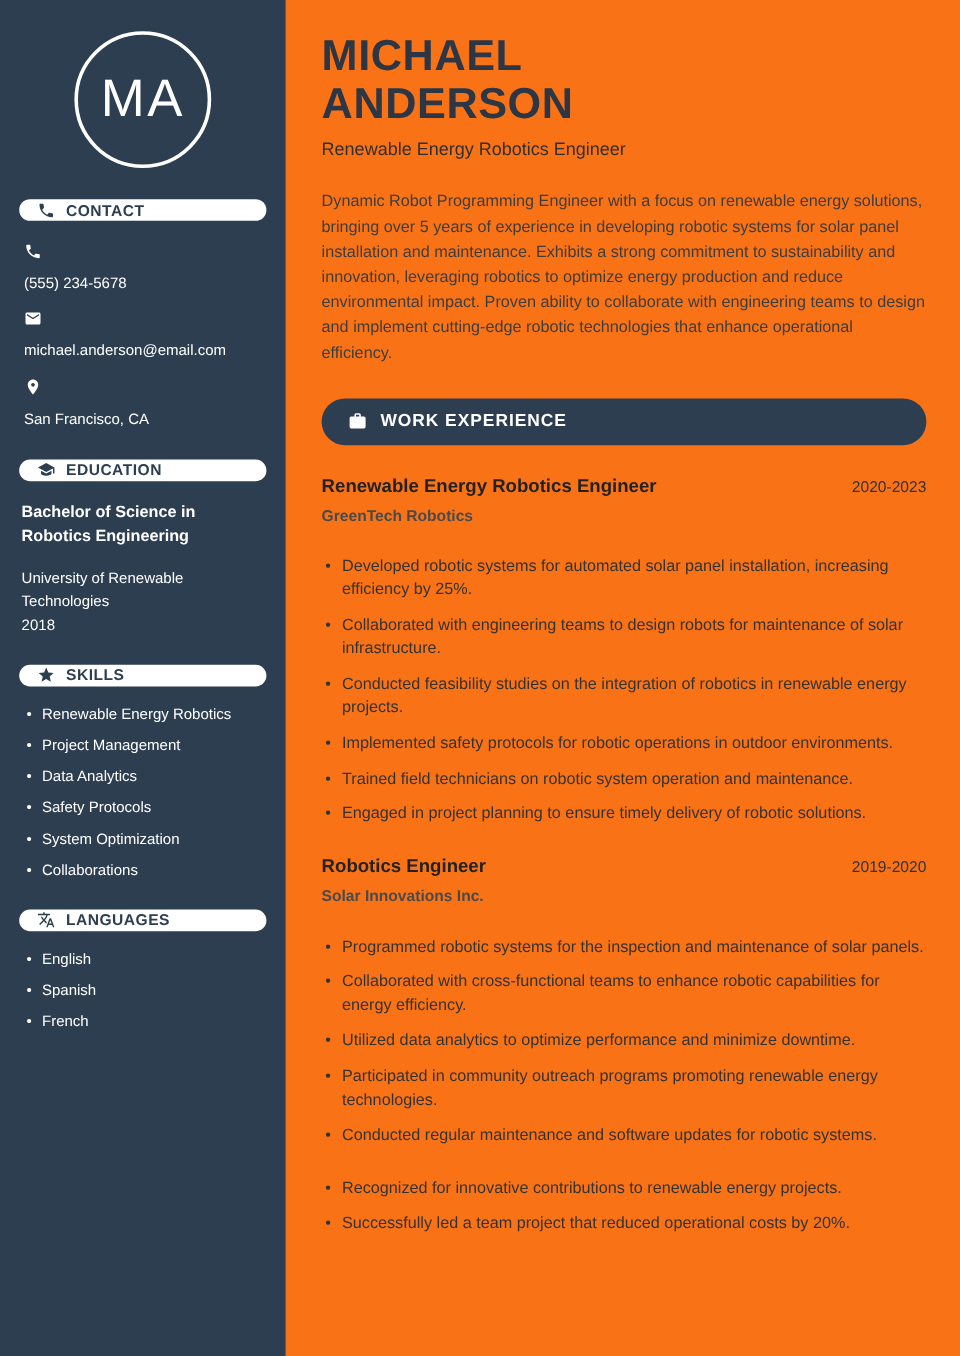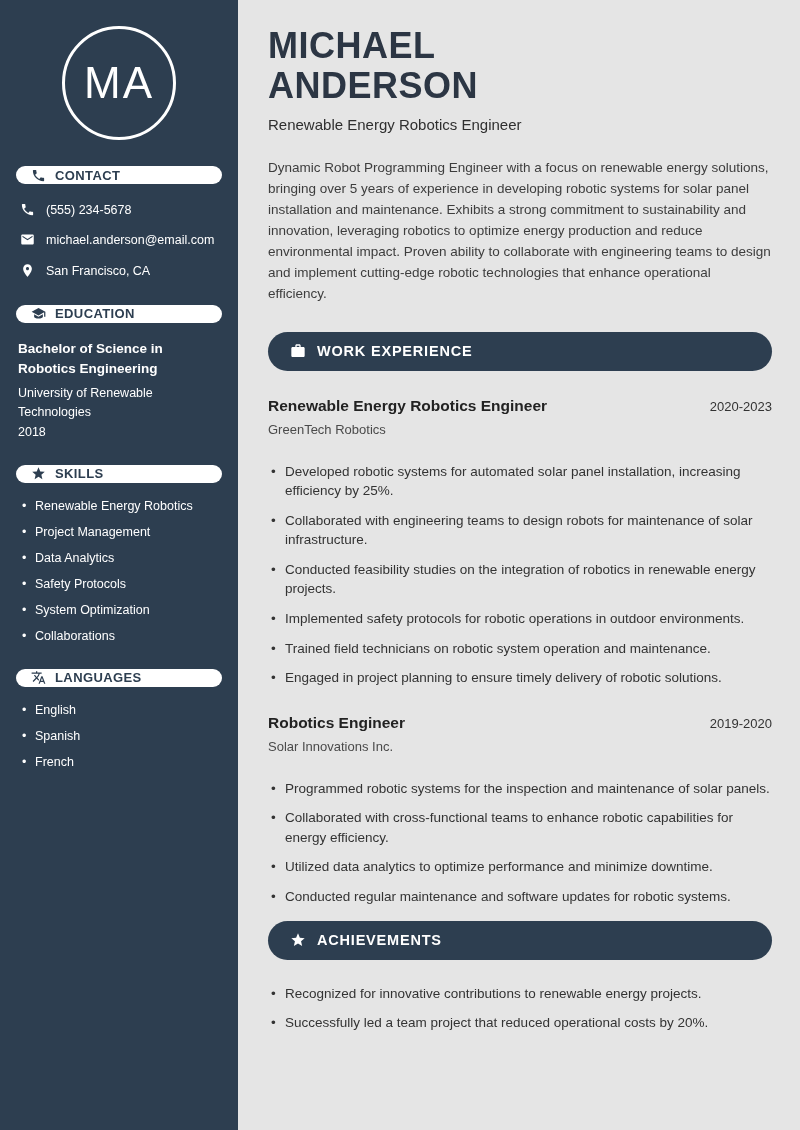--- a/index.html
+++ b/index.html
@@ -1,56 +1,56 @@
 <!DOCTYPE html>
 <html><head>
 <meta charset="utf-8">
 <style>
   * { margin:0; padding:0; box-sizing:border-box; }
   body { font-family:"Liberation Sans", sans-serif; background:#ffffff; }
-  .page { width:800px; height:1130px; display:flex; background:#e5e5e5; overflow:hidden; }
+  .page { width:800px; height:1130px; display:flex; background:#f97316; overflow:hidden; }
 
   
   .sidebar { width:238px; flex-shrink:0; background:#2d3e50; color:#ffffff; }
   .avatar-wrap { display:flex; justify-content:center; padding-top:26px; }
   .avatar { width:114px; height:114px; border-radius:50%; border:3px solid #ffffff;
             display:flex; align-items:center; justify-content:center;
             font-size:44px; color:#ffffff; letter-spacing:2px; }
   .side-section { margin-top:26px; }
   .pill { background:#ffffff; color:#2d3e50; border-radius:17px; height:18px; margin:0 16px;
           display:flex; align-items:center; gap:9px; padding:0 15px;
           font-weight:bold; font-size:13px; letter-spacing:0.4px; }
   .pill svg { width:15px; height:15px; flex-shrink:0; fill:#2d3e50; }
   .contact-list { margin:18px 0 0 20px; display:flex; flex-direction:column; gap:14px; }
-  .contact-item { display:flex; align-items:flex-start; gap:11px; font-size:12.5px; line-height:1.3; }
+  .contact-item { display:flex; align-items:flex-start; gap:11px; font-size:12.5px; line-height:1.3;flex-direction:column; }
   .contact-item svg { width:15px; height:15px; fill:#ffffff; flex-shrink:0; }
   .edu { margin:16px 18px 0 18px; }
   .edu-degree { font-weight:bold; font-size:13.5px; line-height:1.5; }
-  .edu-school { font-size:12.5px; line-height:1.5; margin-top:5px; max-width:140px; }
+  .edu-school { font-size:12.5px; line-height:1.5; margin-top:16px; max-width:140px; }
   .edu-year { font-size:12.5px; margin-top:3px; }
   .side-list { margin:16px 18px 0 22px; list-style:none; }
   .side-list li { font-size:12.5px; padding-left:13px; position:relative; margin-bottom:12px; }
   .side-list li::before { content:"•"; position:absolute; left:0; }
 
   
   .main { flex:1; padding:26px 28px 0 30px; }
   .name-line { font-size:36px; font-weight:bold; color:#2c3644; line-height:1.1; letter-spacing:0.5px; }
   .job-title { font-size:15px; color:#2f2f2f; margin-top:11px; }
   .summary { font-size:13.5px; color:#3d3d3d; line-height:1.55; margin-top:25px; }
   .banner { background:#2d3e50; color:#ffffff; border-radius:21px; height:39px;
             display:flex; align-items:center; gap:11px; padding:0 22px;
             font-weight:bold; font-size:14.5px; letter-spacing:0.8px; }
   .banner svg { width:16px; height:16px; fill:#ffffff; flex-shrink:0; }
   .banner-work { margin-top:27px; }
   .banner-ach { margin-top:14px; }
   .job { margin-top:26px; }
   .job-head { display:flex; justify-content:space-between; align-items:baseline; }
   .job-role { font-size:15.5px; font-weight:bold; color:#222222; }
   .job-dates { font-size:13px; color:#333333; }
-  .job-company { font-size:13px; color:#4a4a4a; margin-top:7px; }
+  .job-company { font-size:13px; color:#4a4a4a; margin-top:7px;font-weight:bold; }
   .bullets { list-style:none; margin-top:25px; }
   .bullets li { font-size:13.5px; color:#333333; line-height:1.45; padding-left:17px;
                 position:relative; margin-bottom:10px; }
   .bullets li::before { content:"•"; position:absolute; left:3px; }
   .ach-bullets { margin-top:24px; }
 </style>
 </head>
 <body>
 
 <div class="page">
@@ -175,30 +175,25 @@
     <section class="job">
       <div class="job-head">
         <span class="job-role">Robotics Engineer</span>
         <span class="job-dates">2019-2020</span>
       </div>
       <div class="job-company">Solar Innovations Inc.</div>
       <ul class="bullets">
         <li>Programmed robotic systems for the inspection and maintenance of solar panels.</li>
         <li>Collaborated with cross-functional teams to enhance robotic capabilities for energy efficiency.</li>
         <li>Utilized data analytics to optimize performance and minimize downtime.</li>
+        <li>Participated in community outreach programs promoting renewable energy technologies.</li>
         <li>Conducted regular maintenance and software updates for robotic systems.</li>
       </ul>
     </section>
 
-    <div class="banner banner-ach">
-      <svg viewBox="0 0 24 24">
-          <path d="m12 17.3 6.2 3.7-1.6-7L22 9.2l-7.2-.6L12 2 9.2 8.6 2 9.2l5.4 4.8-1.6 7z"></path>
-        </svg>
-      <span>ACHIEVEMENTS</span>
-    </div>
 
     <ul class="bullets ach-bullets">
       <li>Recognized for innovative contributions to renewable energy projects.</li>
       <li>Successfully led a team project that reduced operational costs by 20%.</li>
     </ul>
 
   </main>
 </div>
 
 </body></html>

